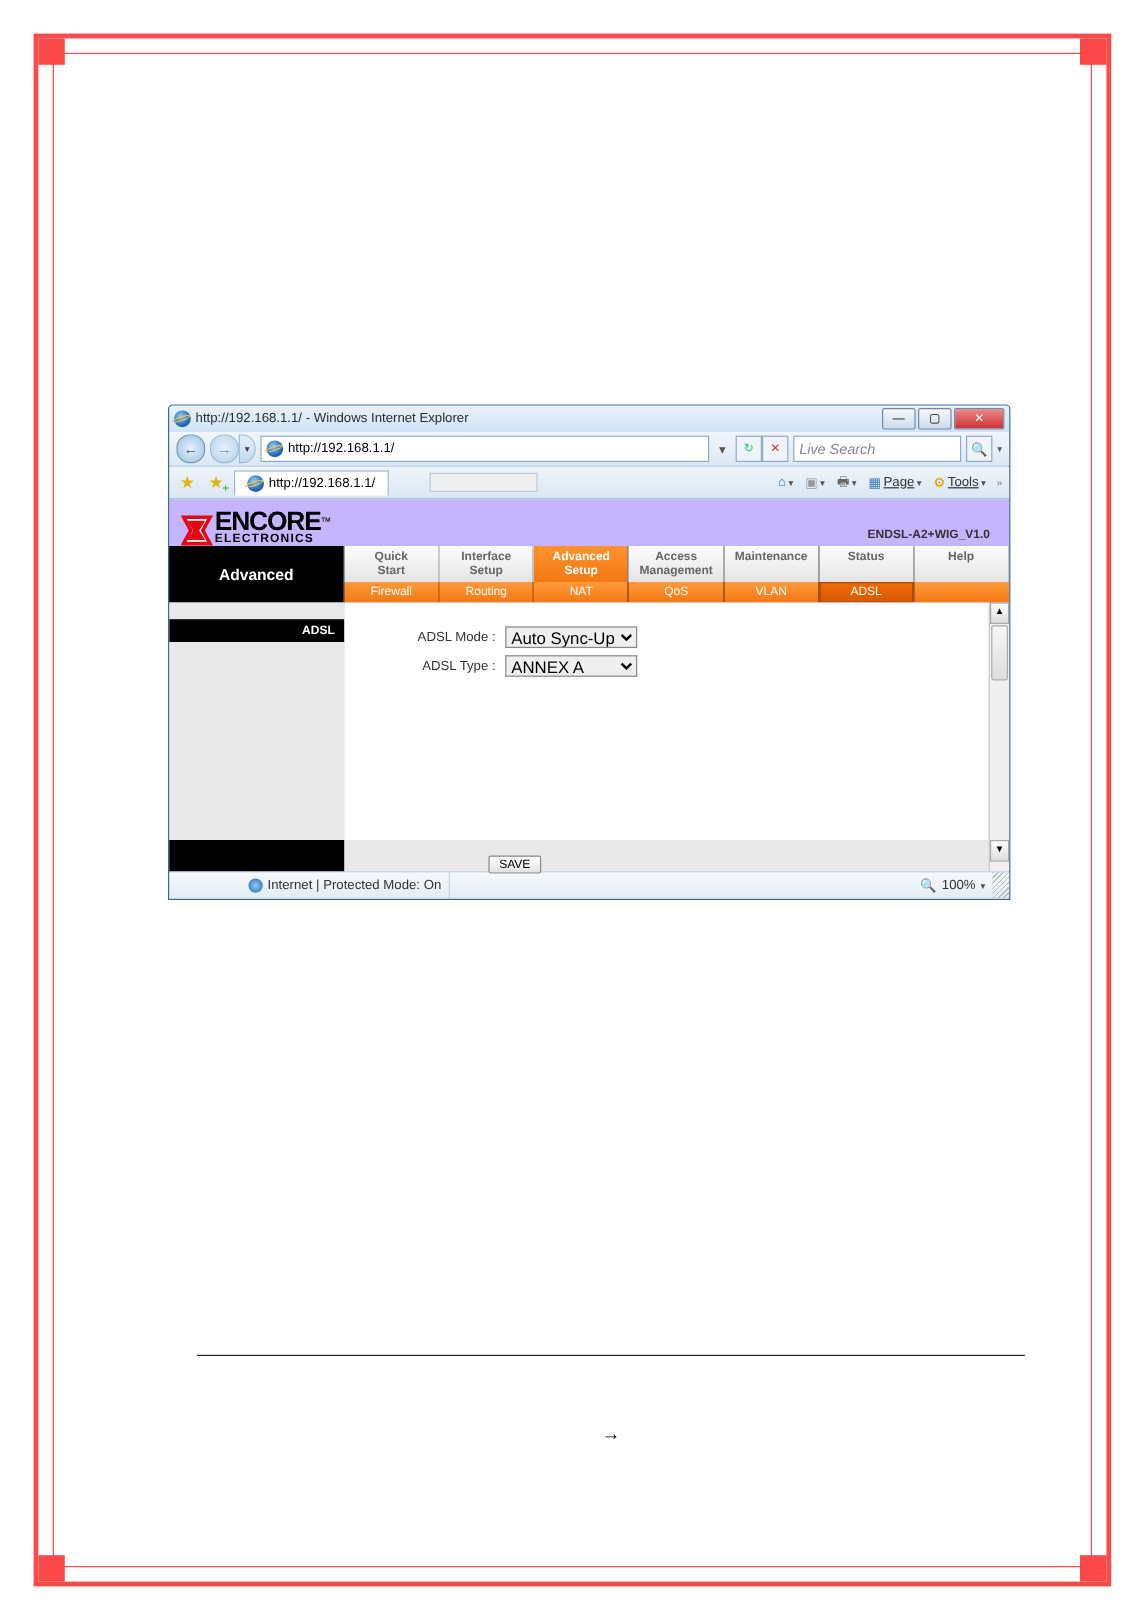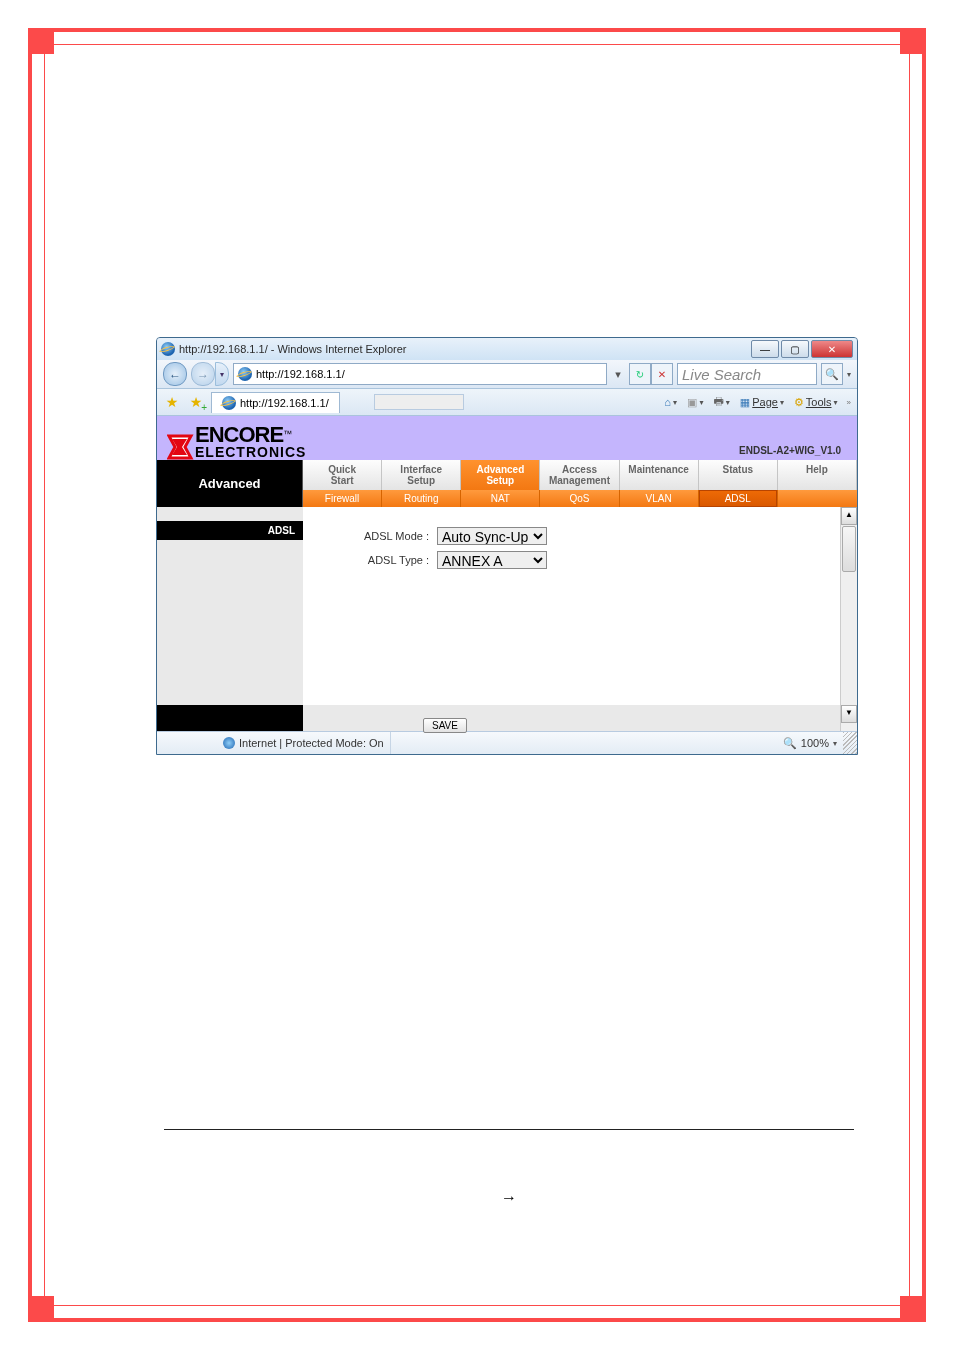--- a/index.html
+++ b/index.html
@@ -3,54 +3,54 @@
   <meta charset="utf-8">
   <style>
     body { margin:0; padding:0; font-family: Tahoma, Arial, sans-serif; background:#fff; font-size:11px; }
     .outer-frame { width:954px; height:1350px; box-sizing:border-box; padding:28px; }
     .red-outer { border:4px solid #fc4a4a; height:100%; box-sizing:border-box; padding:12px; position:relative; }
     .red-inner { border:1px solid #fc4a4a; height:100%; box-sizing:border-box; }
     .corner-sq { position:absolute; width:22px; height:22px; background:#fc4a4a; }
     .corner-tl { top:0; left:0; } .corner-tr { top:0; right:0; }
     .corner-bl { bottom:0; left:0; } .corner-br { bottom:0; right:0; }
 
-    .browser-shell { position:absolute; left:124px; top:305px; width:700px; border:1px solid #3e6a8e; border-radius:4px 4px 0 0; overflow:hidden; box-shadow:0 0 0 1px #5c8fbf inset; }
+    .browser-shell { position:absolute; left:108px; top:305px; width:700px; border:1px solid #3e6a8e; border-radius:4px 4px 0 0; overflow:hidden; box-shadow:0 0 0 1px #5c8fbf inset; }
     .titlebar { height:22px; background:linear-gradient(#e8f1fa,#cfe3f5); display:flex; align-items:center; justify-content:space-between; padding:0 4px; }
     .titlebar-left { display:flex; align-items:center; gap:4px; color:#2b2b2b; font-size:11px; }
     .titlebar-right { display:flex; gap:2px; }
     .win-btn { width:26px; height:16px; border:1px solid #6f8aa8; border-radius:2px; display:flex; align-items:center; justify-content:center; font-size:10px; background:linear-gradient(#f6f9fc,#cddceb); }
     .win-close { background:linear-gradient(#e88,#c33); color:#fff; width:40px; }
 
     .addrbar { height:28px; background:linear-gradient(#f2f6fb,#dbe7f4); display:flex; align-items:center; padding:0 6px; gap:4px; border-bottom:1px solid #aac4dc;}
     .nav-btn { width:22px; height:22px; border-radius:11px; background:radial-gradient(#e6f0fa,#9bc1e4); border:1px solid #6f99c2; display:flex; align-items:center; justify-content:center; color:#2b567f; font-size:12px; }
     .nav-split { width:12px; height:22px; border-radius:0 11px 11px 0; background:linear-gradient(#e6f0fa,#c3d9ef); border:1px solid #9bbedc; display:flex; align-items:center; justify-content:center; font-size:8px; color:#436; margin-left:-4px;}
     .url-box { flex:1; height:20px; border:1px solid #8faac6; background:#fff; display:flex; align-items:center; padding:0 4px; font-size:11px; gap:4px;}
     .url-dd { width:14px; text-align:center; color:#555; }
     .refresh-box { display:flex; }
     .ref-btn { width:20px; height:20px; border:1px solid #8faac6; background:#eef4fa; display:flex; align-items:center; justify-content:center; font-size:10px; }
-    .search-box { width:130px; height:20px; border:1px solid #8faac6; background:#fff; display:flex; align-items:center; padding:0 4px; font-size:15px; color:#888; font-style:italic;}
+    .search-box { width:130px; height:20px; border:1px solid #8faac6; background:#fff; display:flex; align-items:center; padding:0 4px; font-size:12px; color:#888; font-style:italic;}
     .search-btn { width:20px; height:20px; border:1px solid #8faac6; background:#eef4fa; display:flex; align-items:center; justify-content:center; font-size:11px; }
 
     .tabstrip { height:26px; background:linear-gradient(#eef4fa,#dbe7f4); display:flex; align-items:center; padding:0 6px; justify-content:space-between; border-bottom:1px solid #aac4dc;}
     .tabstrip-left { display:flex; align-items:center; gap:6px; }
     .fav-btn { width:18px; height:18px; color:#e5b400; font-size:14px; display:flex; align-items:center; justify-content:center;}
     .addfav-btn { width:18px; height:18px; font-size:14px; display:flex; align-items:center; justify-content:center;}
     .tab { border:1px solid #9fb9d3; background:#fff; height:20px; display:flex; align-items:center; gap:4px; padding:0 10px; font-size:11px; border-bottom:none;}
     .loading-box { width:88px; height:14px; border:1px solid #b8cbe0; background:#eee; margin-left:28px;}
     .tabstrip-right { display:flex; align-items:center; gap:4px; font-size:11px; color:#333; }
     .tool-item { display:flex; align-items:center; gap:2px; padding:0 3px;}
     .tool-dd { font-size:8px; color:#555;}
     .chev { font-size:8px; color:#777; padding-left:2px;}
 
     .page-body { background:#c4b5fd; }
     .brand-row { display:flex; align-items:center; justify-content:space-between; padding:6px 10px 0 10px;}
     .brand { display:flex; align-items:flex-end; font-family:Arial; }
     .brand-icon { width:28px; height:26px; position:relative;}
     .brand-name { font-size:22px; font-weight:900; letter-spacing:-1px; color:#000;}
-    .brand-sub { font-size:14px; font-weight:bold; letter-spacing:1px; color:#000; margin-top:-4px;}
+    .brand-sub { font-size:10px; font-weight:bold; letter-spacing:1px; color:#000; margin-top:-4px;}
     .tm{font-size:9px; vertical-align:super; color:#000;}
     .fw-label { font-size:10px; font-weight:bold; color:#333; padding-right:6px; align-self:flex-end; padding-bottom:4px;margin-left:24px;}
 
     .nav-grid { display:grid; grid-template-columns:146px repeat(7,1fr); background:#000;}
     .nav-section { background:#000; color:#fff; font-weight:bold; font-size:13px; display:flex; align-items:center; justify-content:center; grid-row:span 2; border-right:1px solid #555;}
     .nav-tab { background:linear-gradient(#fdfdfd,#e4e4e4); color:#666; font-size:10px; font-weight:bold; text-align:center; padding:4px 2px; border-right:1px solid #c5c5c5; line-height:11px; cursor:pointer;}
     .nav-tab-active { background:linear-gradient(#ff922e,#f37812); color:#fff;}
     .sub-tab-row { grid-column:2/9; display:grid; grid-template-columns:repeat(6,1fr) 1fr; }
     .sub-tab { background:linear-gradient(#ff9a3d,#f37812); color:#fff; font-size:10px; text-align:center; padding:3px 2px; border-right:1px solid #d66400; cursor:pointer;}
     .sub-tab-active { background:linear-gradient(#ef6b06,#d85800); box-shadow:inset 0 0 0 1px #b84400;}

